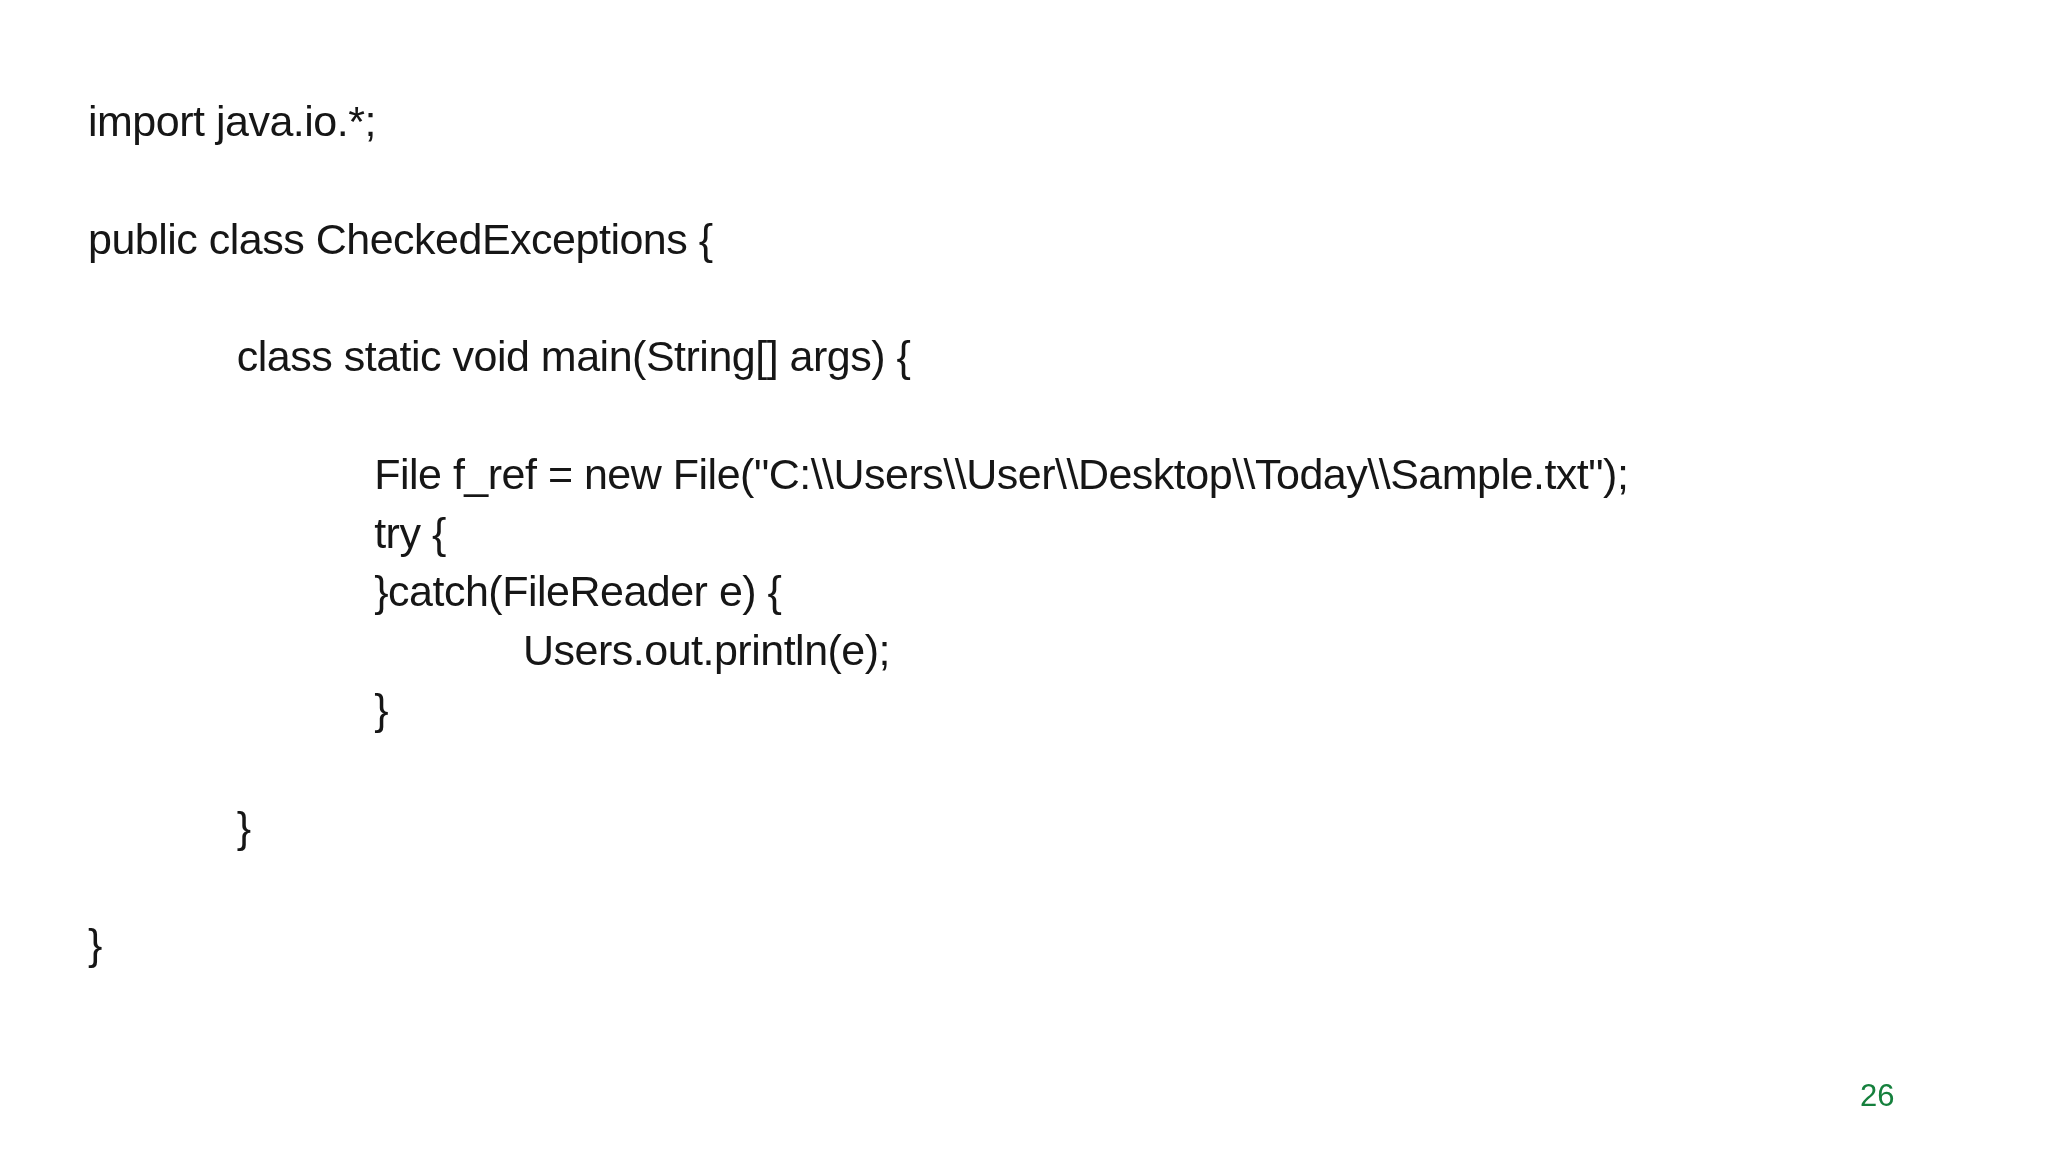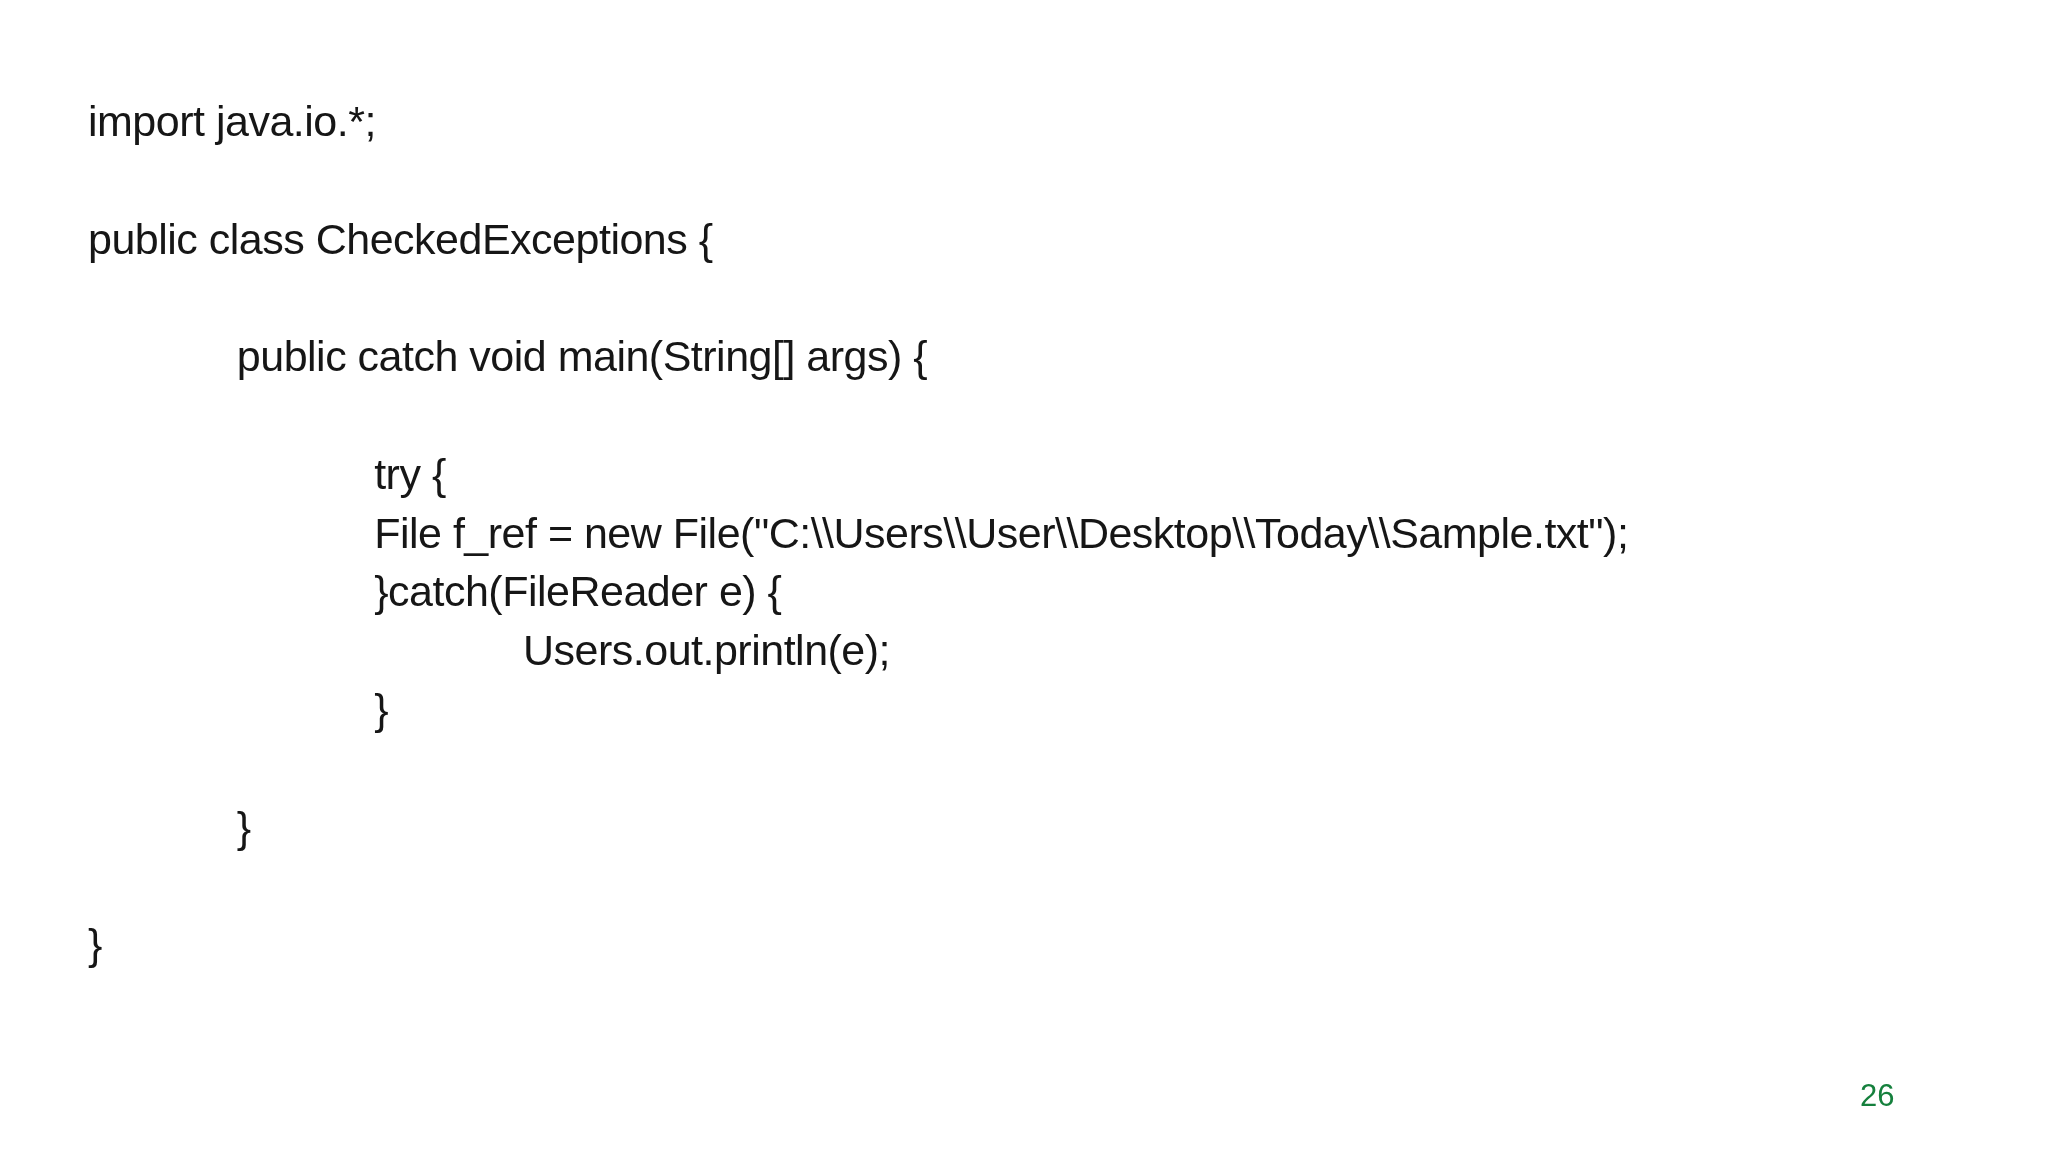--- a/index.html
+++ b/index.html
@@ -43,24 +43,24 @@
 </head>
 <body>
 
 <div class="slide">
 
   <div class="code-block">
     <div class="code-line">import java.io.*;</div>
     <div class="code-line"></div>
     <div class="code-line">public class CheckedExceptions {</div>
     <div class="code-line"></div>
-    <div class="code-line">             public catch void main(String[] args) {</div>
+    <div class="code-line">             class static void main(String[] args) {</div>
     <div class="code-line"></div>
+    <div class="code-line">                         File f_ref = new File("C:\\Users\\User\\Desktop\\Today\\Sample.txt");</div>
     <div class="code-line">                         try {</div>
-    <div class="code-line">                         File f_ref = new File("C:\\Users\\User\\Desktop\\Today\\Sample.txt");</div>
     <div class="code-line">                         }catch(FileReader e) {</div>
     <div class="code-line">                                      Users.out.println(e);</div>
     <div class="code-line">                         }</div>
     <div class="code-line"></div>
     <div class="code-line">             }</div>
     <div class="code-line"></div>
     <div class="code-line">}</div>
   </div>
 
   <div class="page-number">26</div>

